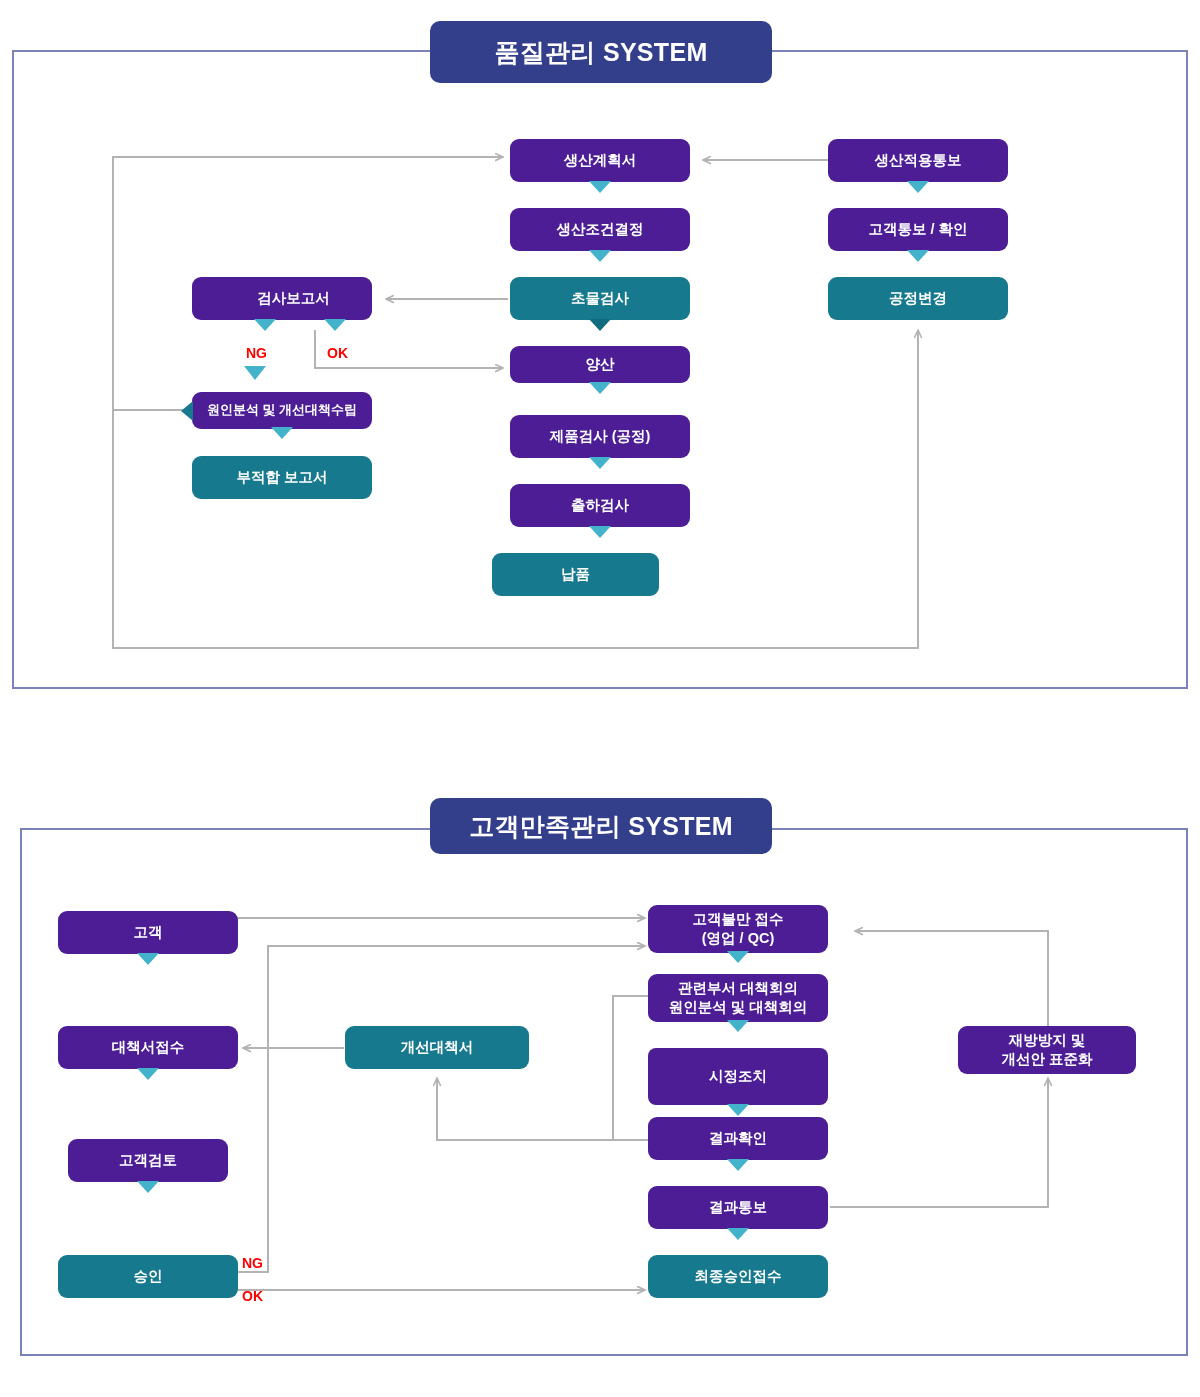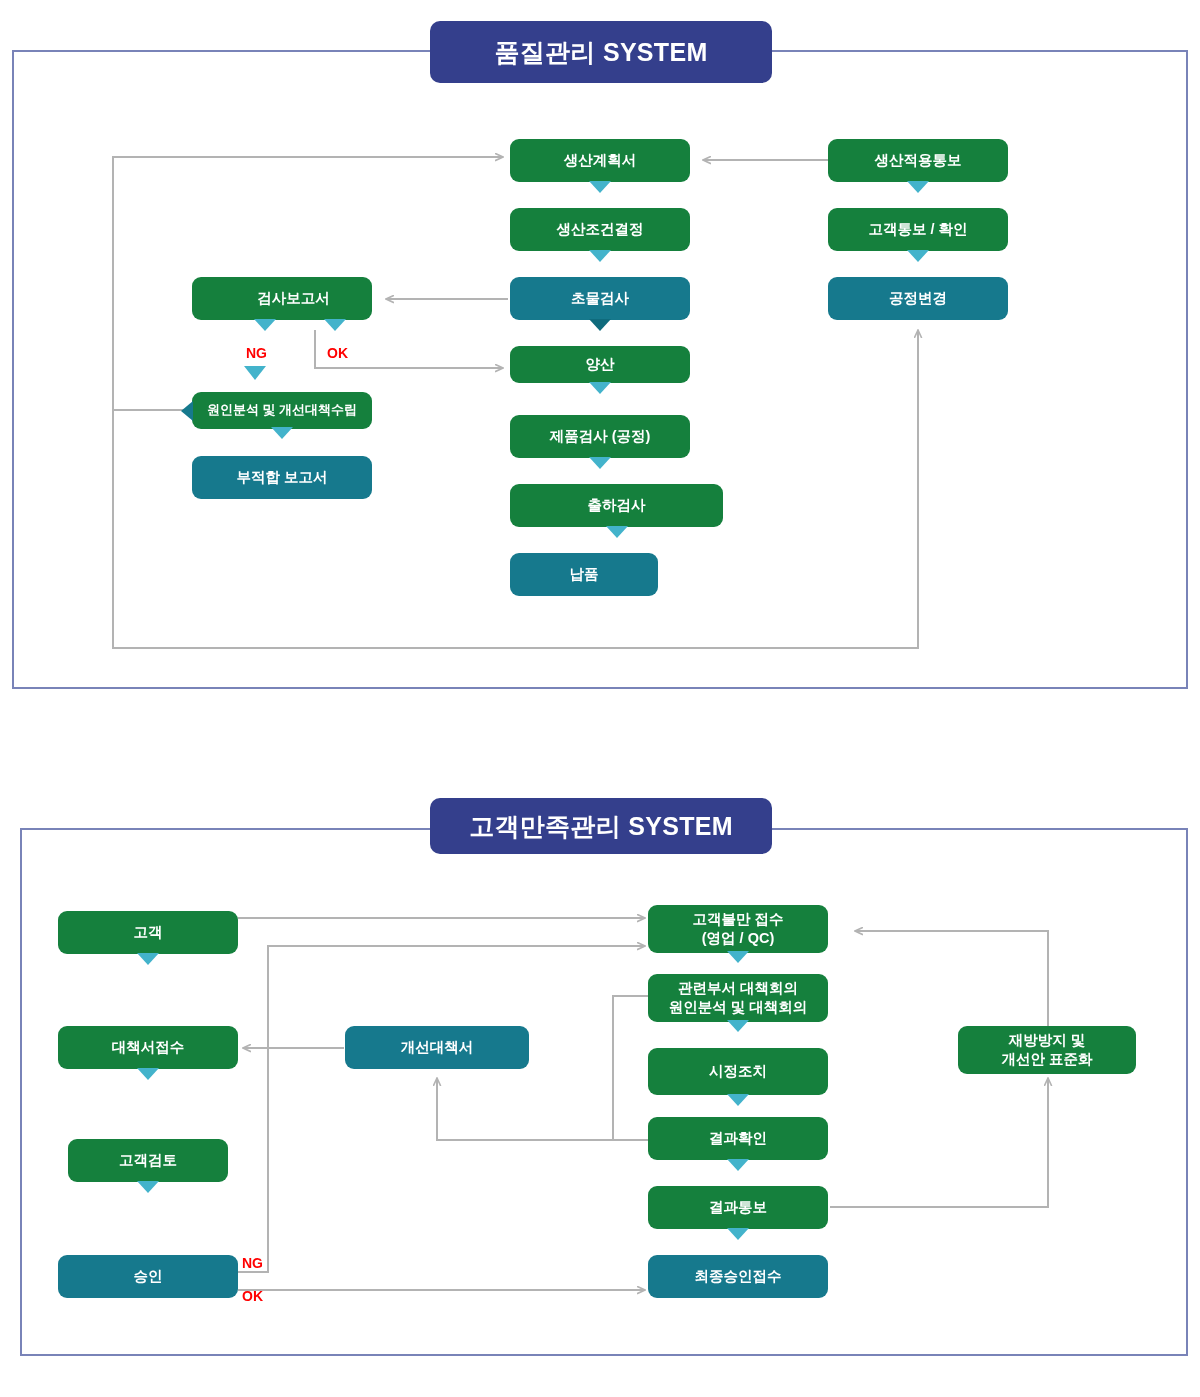--- a/index.html
+++ b/index.html
@@ -53,21 +53,21 @@
     align-items: center;
     justify-content: center;
     text-align: center;
     color: #ffffff;
     font-weight: bold;
     font-size: 14.5px;
     line-height: 1.28;
     z-index: 3;
     padding: 2px 6px;
   }
-  .node.light { background: #15803d; }
+  .node.light { background: #4c1d95; }
   .node.dark  { background: #16798d; }
 
   
   .node .tail {
     position: absolute;
     bottom: -11px;
     left: 50%;
     transform: translateX(-50%);
     width: 0; height: 0;
     border-left: 11px solid transparent;
@@ -146,26 +146,26 @@
   <div class="node light" style="left:510px; top:346px; width:180px; height:37px;">
     <span>양산</span>
     <span class="tail"></span>
   </div>
 
   <div class="node light" style="left:510px; top:415px; width:180px; height:43px;">
     <span>제품검사 (공정)</span>
     <span class="tail"></span>
   </div>
 
-  <div class="node light" style="left:510px; top:484px; width:213px; height:43px;">
+  <div class="node light" style="left:510px; top:484px; width:180px; height:43px;">
     <span>출하검사</span>
     <span class="tail"></span>
   </div>
 
-  <div class="node dark" style="left:510px; top:553px; width:148px; height:43px;">
+  <div class="node dark" style="left:492px; top:553px; width:167px; height:43px;">
     <span>납품</span>
   </div>
 
   <div class="node light" style="left:192px; top:277px; width:180px; height:43px;padding-left:29px;">
     <span>검사보고서</span>
     <span class="tail offset-left"></span>
     <span class="tail offset-right"></span>
   </div>
 
   <div class="flag" style="left:246px; top:345px;">NG</div>
@@ -255,21 +255,21 @@
     <span>(영업 / QC)</span>
     <span class="tail" style="bottom:-10px;"></span>
   </div>
 
   <div class="node light" style="left:648px; top:974px; width:180px; height:48px; flex-direction:column;">
     <span>관련부서 대책회의</span>
     <span>원인분석 및 대책회의</span>
     <span class="tail" style="bottom:-10px;"></span>
   </div>
 
-  <div class="node light" style="left:648px; top:1048px; width:180px; height:47px;">
+  <div class="node light" style="left:648px; top:1048px; width:180px; height:57px;border-radius:8px;">
     <span>시정조치</span>
     <span class="tail"></span>
   </div>
 
   <div class="node light" style="left:648px; top:1117px; width:180px; height:43px;">
     <span>결과확인</span>
     <span class="tail"></span>
   </div>
 
   <div class="node light" style="left:648px; top:1186px; width:180px; height:43px;">

